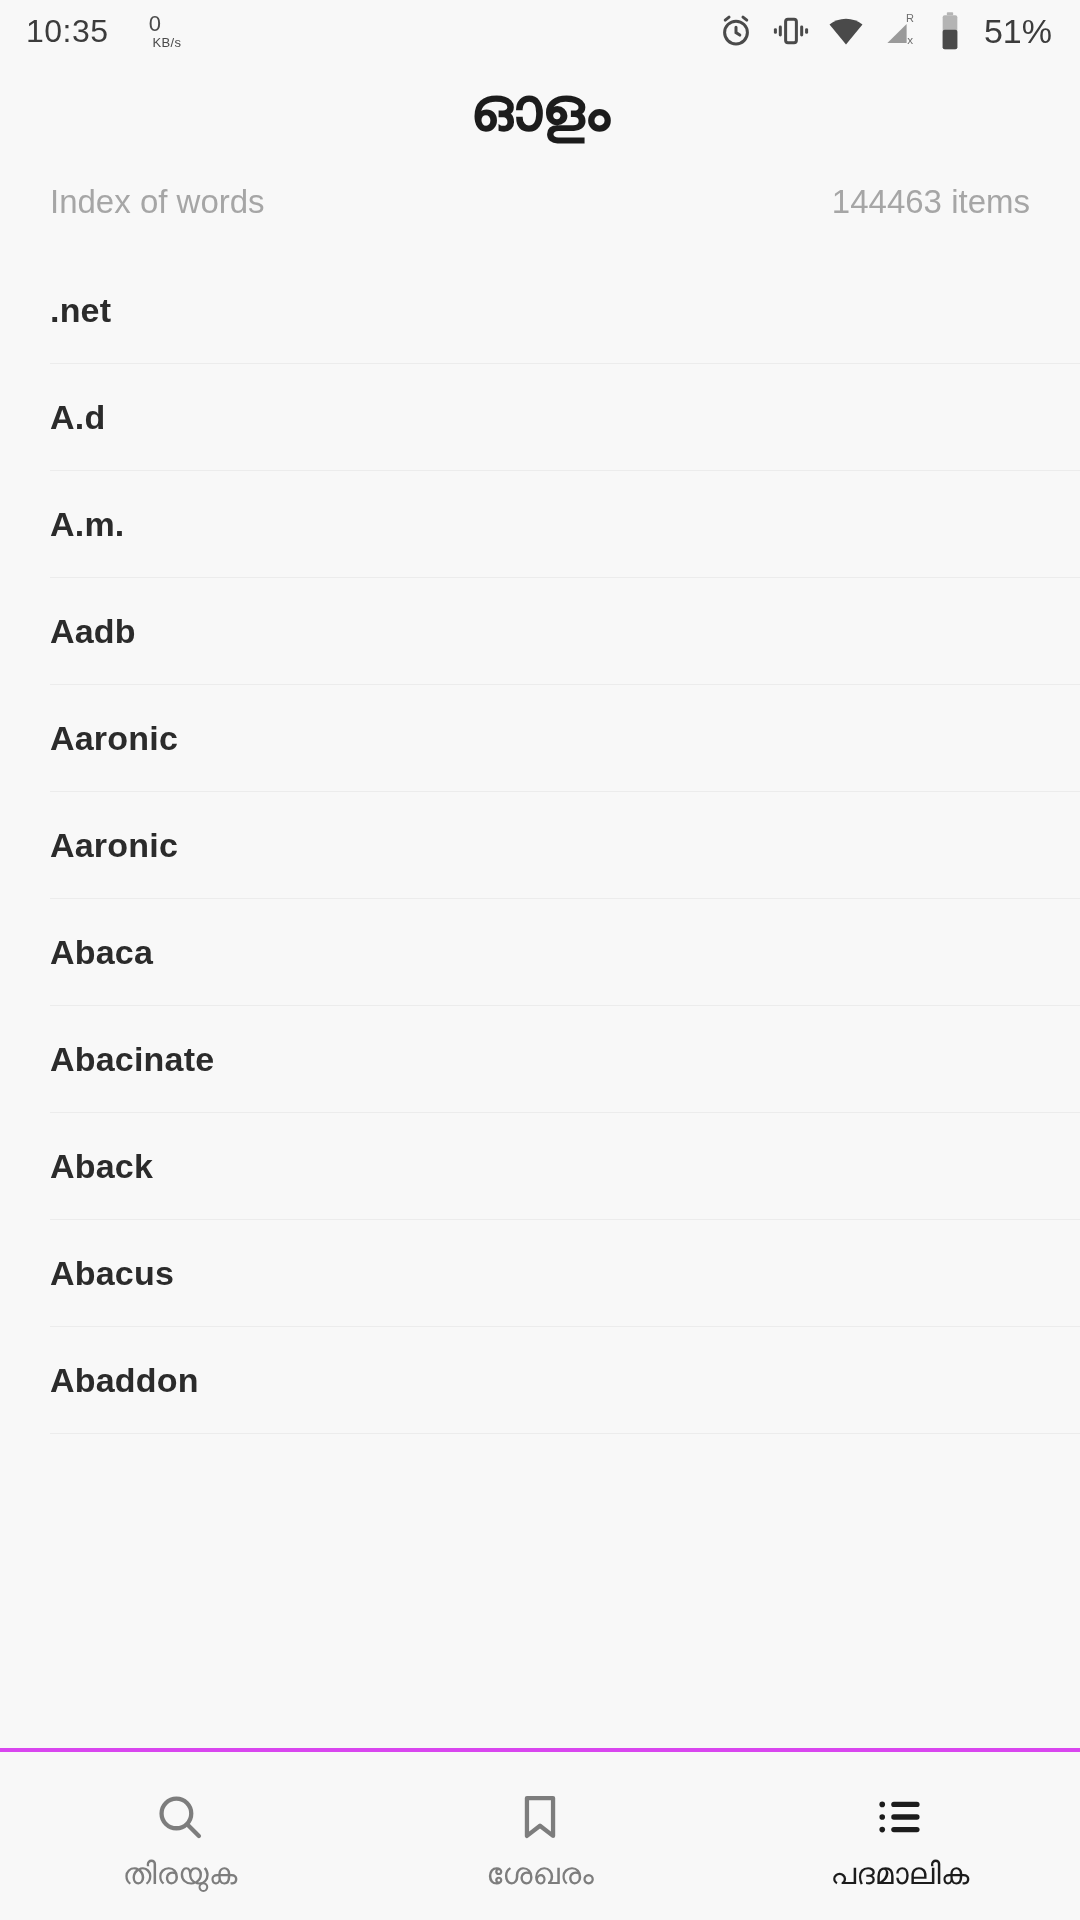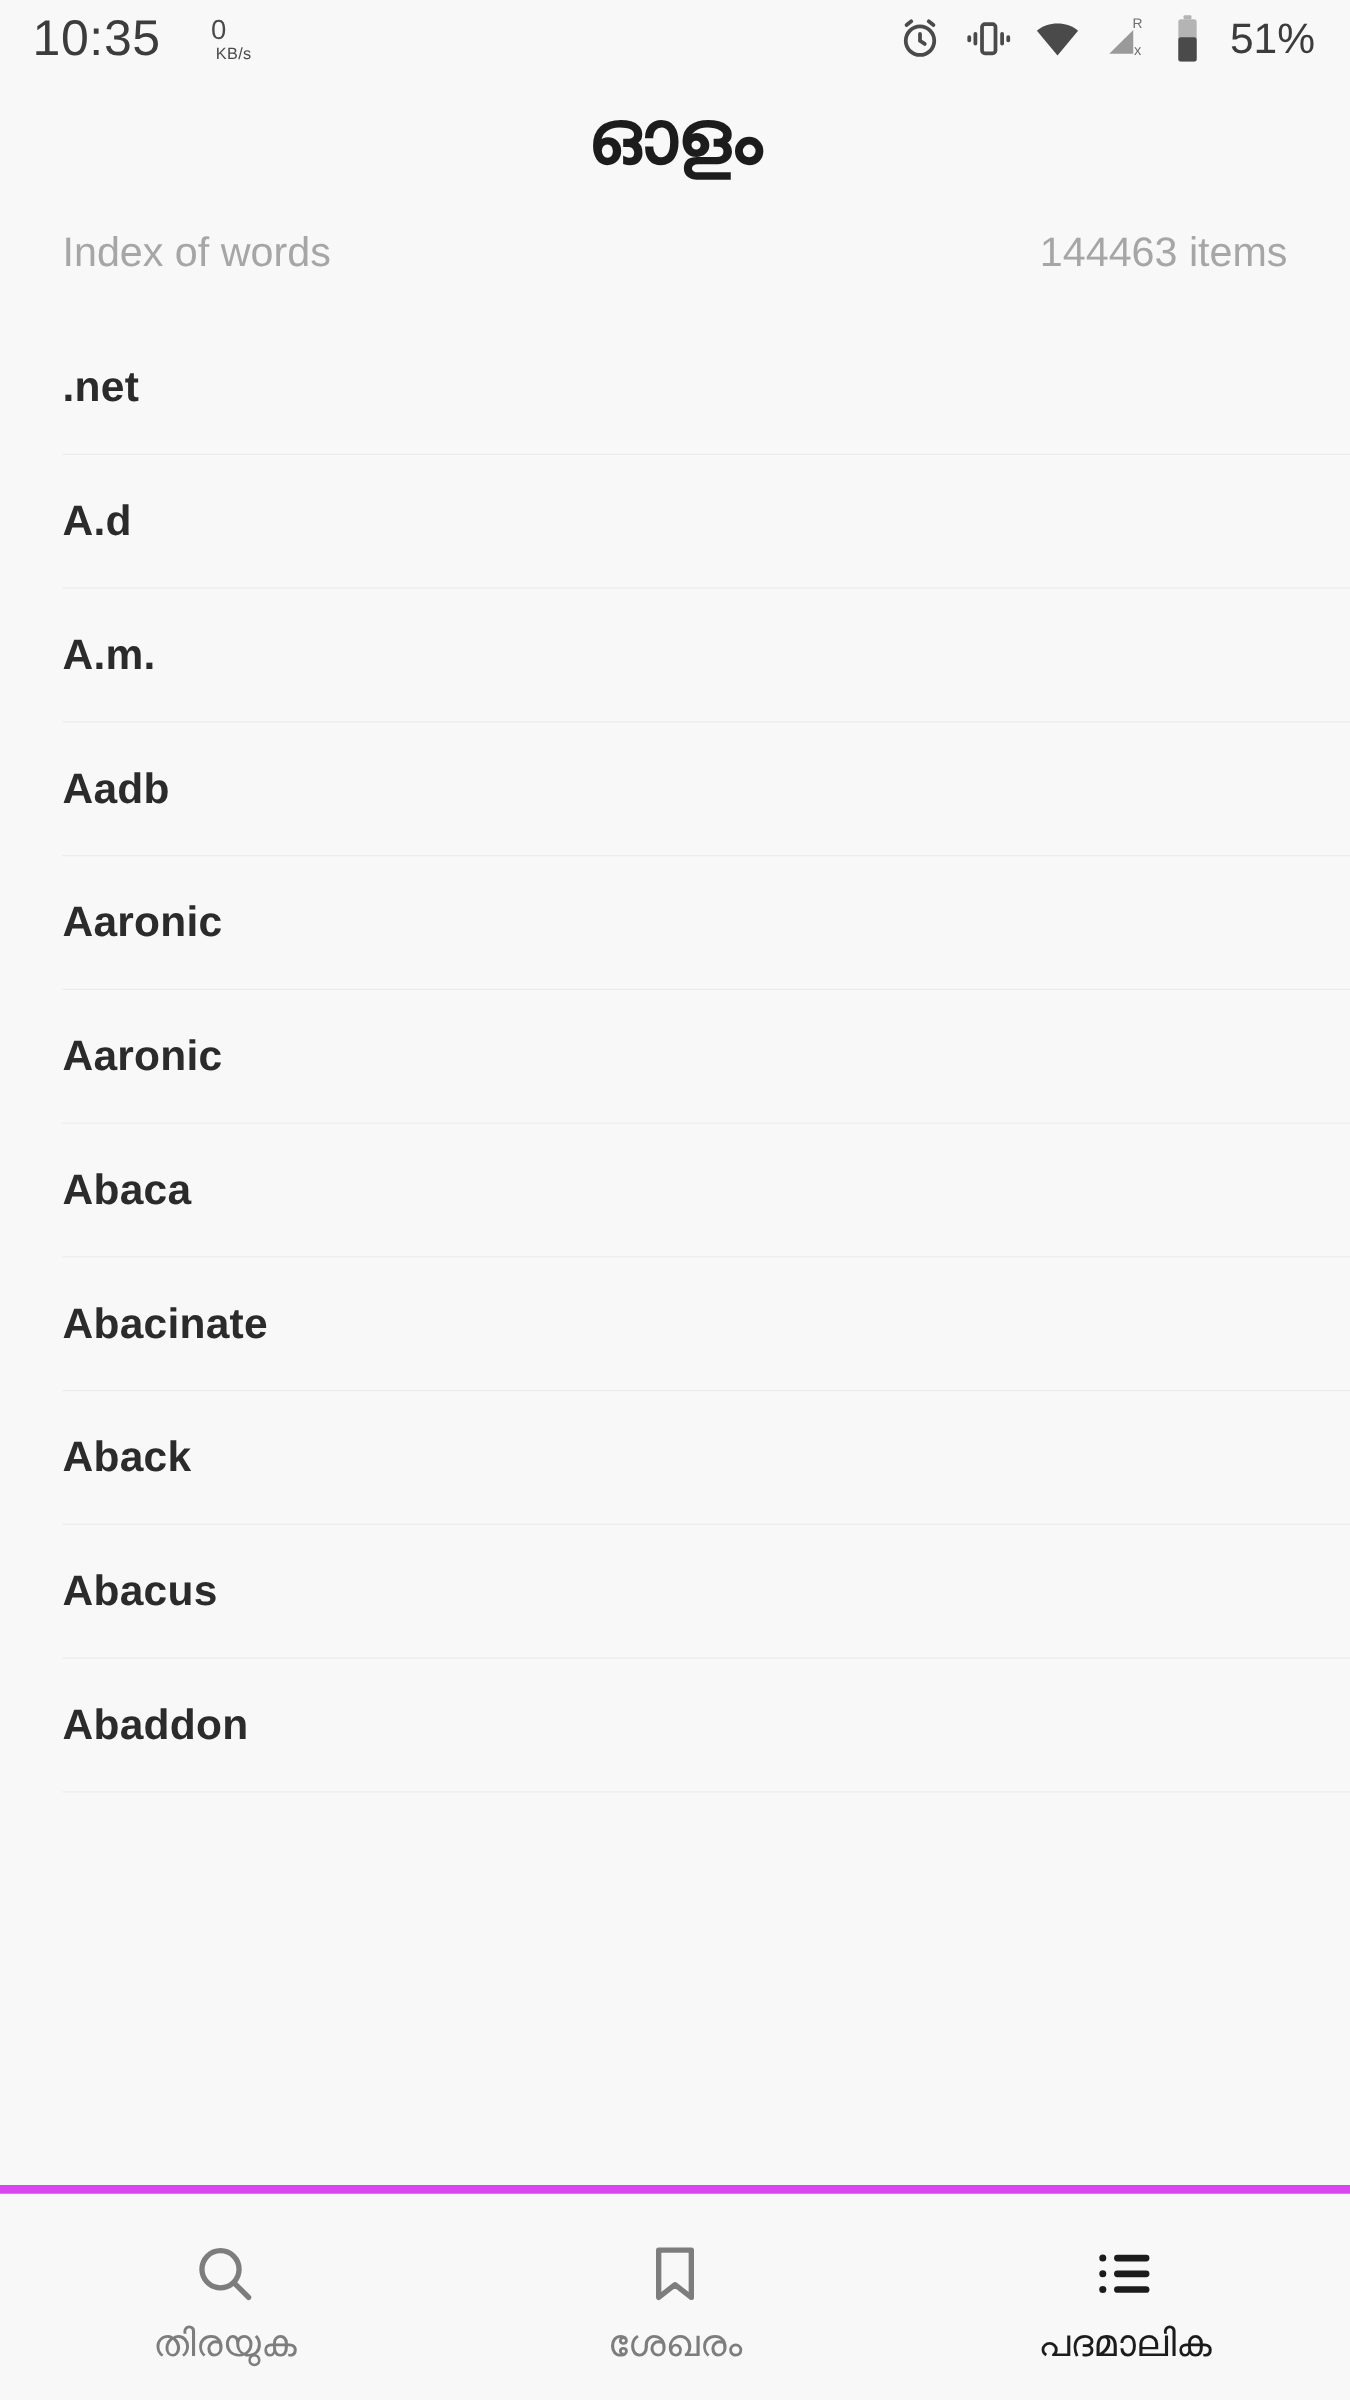--- a/index.html
+++ b/index.html
@@ -11,21 +11,21 @@
   }
   #app { position:relative; width:1080px; height:1920px; display:flex; flex-direction:column; background:#f8f8f8; }
 
   
   .statusbar {
     height:62px; flex:0 0 62px;
     display:flex; align-items:center;
     padding:0 28px 0 26px;
     color:#4a4a4a;
   }
-  .sb-time { font-size:40px; letter-spacing:.5px; color:#3c3c3c;text-align:center; }
+  .sb-time { font-size:32px; letter-spacing:.5px; color:#3c3c3c;text-align:center; }
   .sb-netspeed {
     margin-left:20px; display:flex; flex-direction:column;
     align-items:center; justify-content:center; line-height:1; color:#4a4a4a;
   }
   .sb-netspeed .num { font-size:22px; margin-bottom:1px; }
   .sb-netspeed .unit { font-size:13px; font-weight:normal; letter-spacing:.3px;padding-left:24px; }
   .sb-spacer { flex:1 1 auto; }
   .sb-icons { display:flex; align-items:center; gap:17px; }
   .sb-icons svg { display:block; }
   .sb-batt-pct { font-size:34px; color:#3c3c3c; margin-left:6px; }
@@ -69,21 +69,21 @@
   .word-row::after {
     content:""; position:absolute; left:50px; right:0; bottom:0;
     height:1px; background:#ececec;
   }
 
   
   .bottomnav {
     flex:0 0 172px; height:172px;
     display:flex; align-items:stretch;
     background:#f8f8f8;
-    border-top:7px solid #d946ef;
+    border-top:4px solid #d946ef;
   }
   .navtab {
     flex:1 1 25%;
     display:flex; flex-direction:column;
     align-items:center; justify-content:center;
     gap:14px;
     padding-top:6px;
   }
   .navtab .nav-icon { height:56px; display:flex; align-items:center; justify-content:center; }
   .navtab .nav-icon svg { display:block; }

